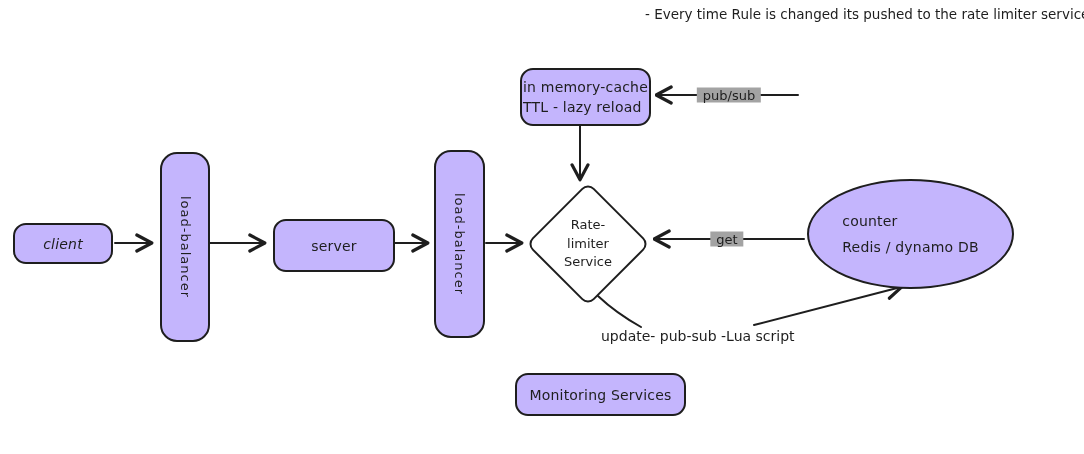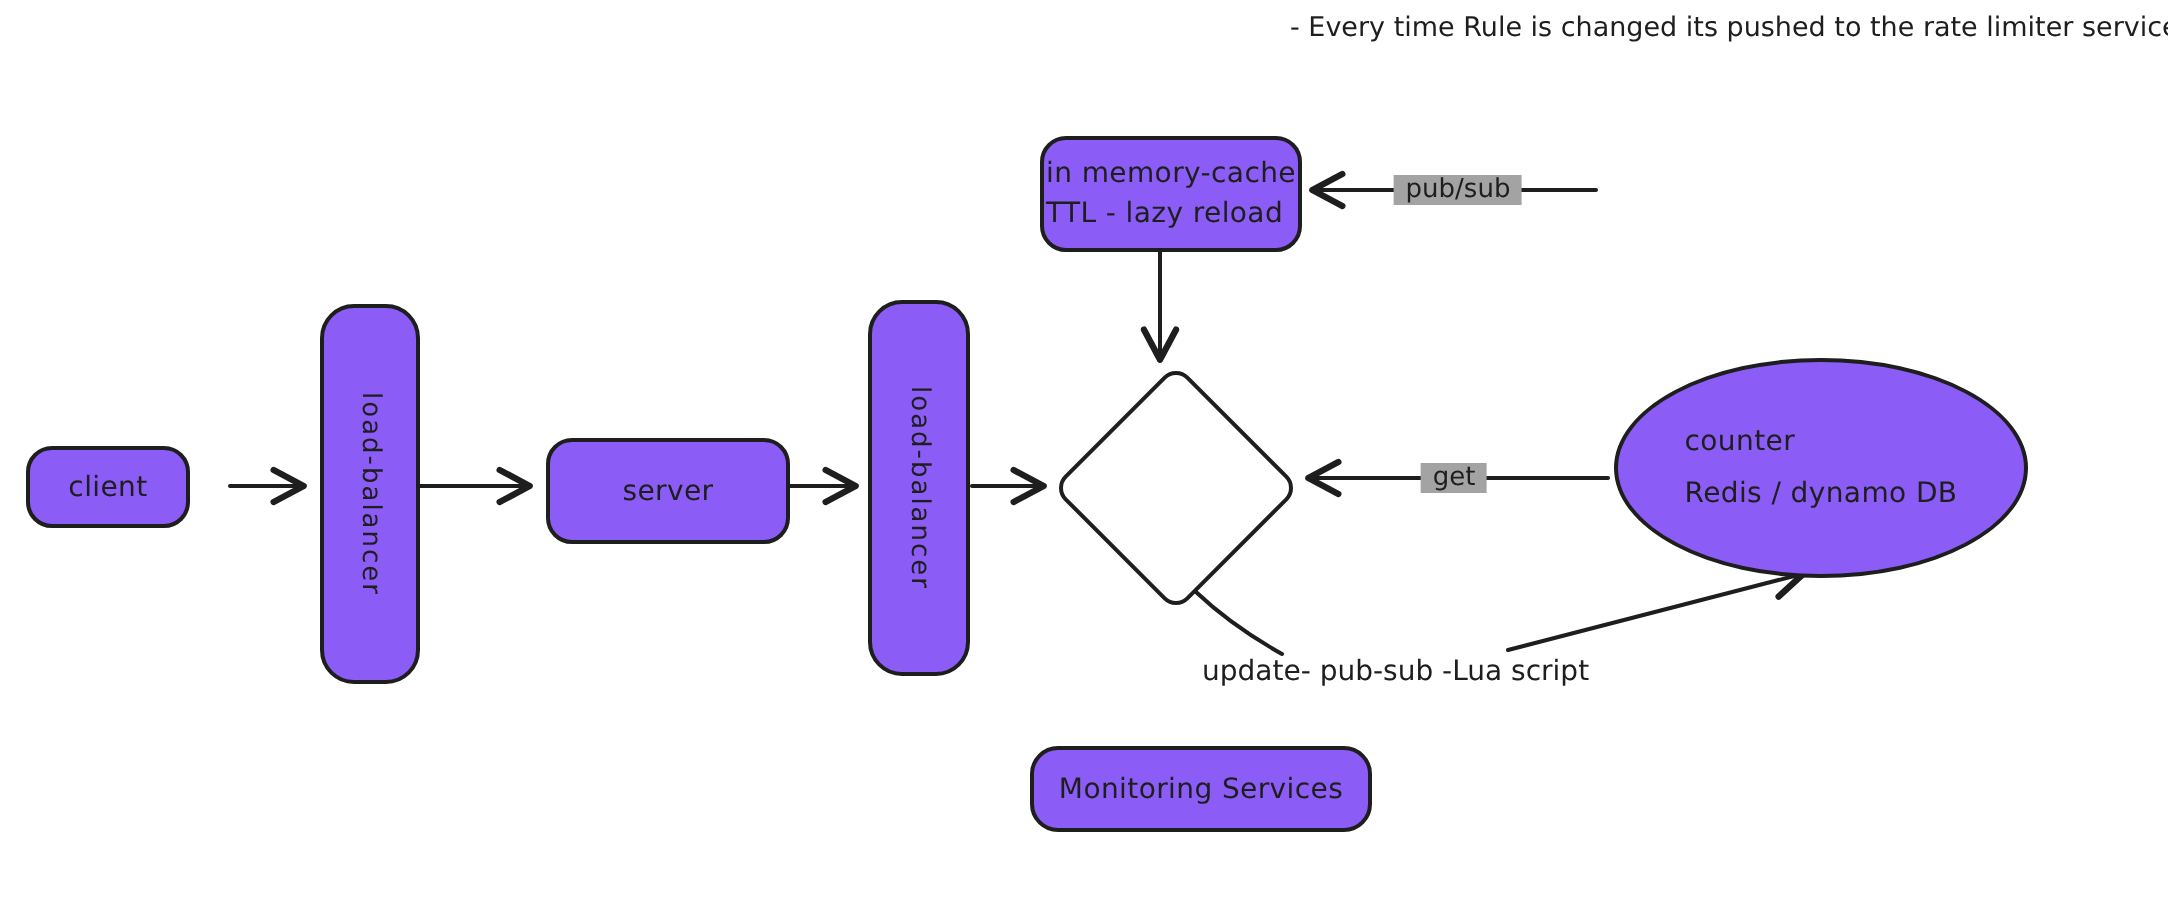--- a/index.html
+++ b/index.html
@@ -12,21 +12,21 @@
   #canvas {
     position: relative;
     width: 1084px;
     height: 454px;
     background: #ffffff;
     overflow: hidden;
   }
   .node {
     position: absolute;
     border: 2px solid #1e1e1e;
-    background: #8b5cf6;
+    background: #c4b5fd;
     display: flex;
     align-items: center;
     justify-content: center;
     box-sizing: border-box;
     font-size: 14px;
     letter-spacing: 0.2px;
     text-align: center;
   }
   .rounded { border-radius: 13px; }
   .tall    { border-radius: 17px; }
@@ -106,21 +106,21 @@
       <line x1="371" y1="243" x2="427" y2="243" marker-end="url(#arrow)"></line>
       <line x1="486" y1="243" x2="521" y2="243" marker-end="url(#arrow)"></line>
       <line x1="580" y1="126" x2="580" y2="179" marker-end="url(#arrow)"></line>
       <line x1="798" y1="95" x2="657" y2="95" marker-end="url(#arrow)"></line>
       <line x1="804" y1="239" x2="655" y2="239" marker-end="url(#arrow)"></line>
       <path d="M 598,296 Q 616,313 641,327"></path>
       <line x1="754" y1="325" x2="901" y2="287" marker-end="url(#arrow)"></line>
     </g>
   </svg>
 
-  <div class="node rounded" style="left:13px; top:223px; width:82px; height:41px;">
+  <div class="node rounded" style="left:13px; top:223px; width:100px; height:41px;font-style:italic;">
     <span>client</span>
   </div>
 
   <div class="node tall" style="left:160px; top:152px; width:50px; height:190px;">
     <span class="vtext">load-balancer</span>
   </div>
 
   <div class="node rounded" style="left:273px; top:219px; width:122px; height:53px;">
     <span>server</span>
   </div>
@@ -129,29 +129,34 @@
     <span class="vtext">load-balancer</span>
   </div>
 
   <div class="node rounded" style="left:520px; top:68px; width:131px; height:58px;">
     <span class="pre" style="text-align:left;">in memory-cache
 TTL - lazy reload</span>
   </div>
 
 
   <div id="diamond-shape"></div>
+  <div id="diamond-label">
+    <span class="pre">Rate-
+limiter
+Service</span>
+  </div>
 
   <div class="node ellipse" id="counter-node" style="left:807px; top:179px; width:207px; height:110px;">
     <div class="inner">
       <div>counter</div>
       <div class="sub">Redis / dynamo DB</div>
     </div>
   </div>
 
-  <div class="node rounded" style="left:515px; top:373px; width:171px; height:43px;border-radius:14px;">
+  <div class="node rounded" style="left:515px; top:373px; width:171px; height:43px;">
     <span>Monitoring Services</span>
   </div>
 
   <div class="edge-label" style="left:729px; top:95px;">pub/sub</div>
   <div class="edge-label" style="left:727px; top:239px;">get</div>
   <div id="update-label">update- pub-sub -Lua script</div>
 
 </div>
 
 </body></html>

